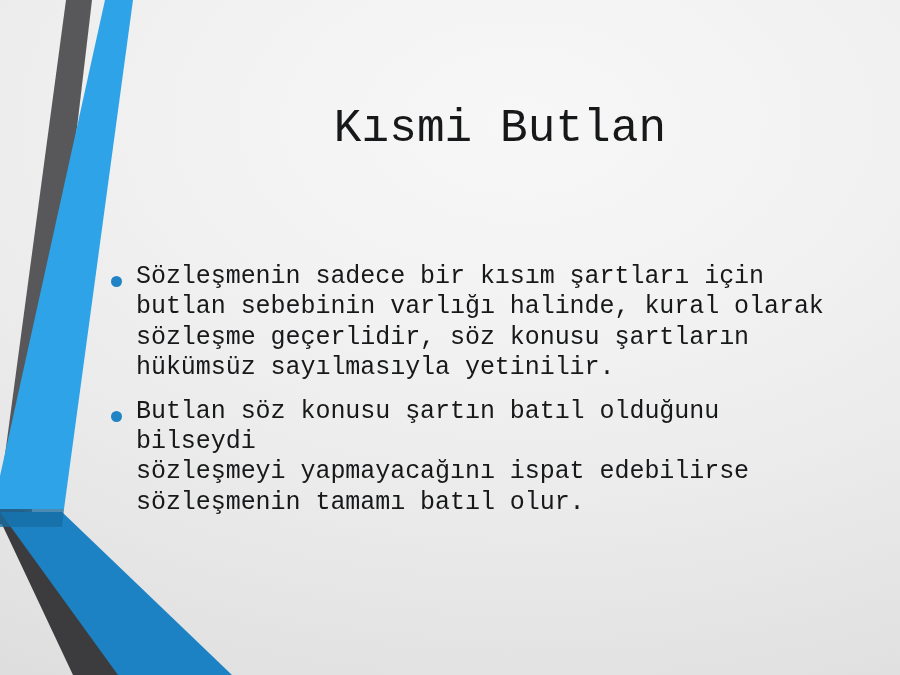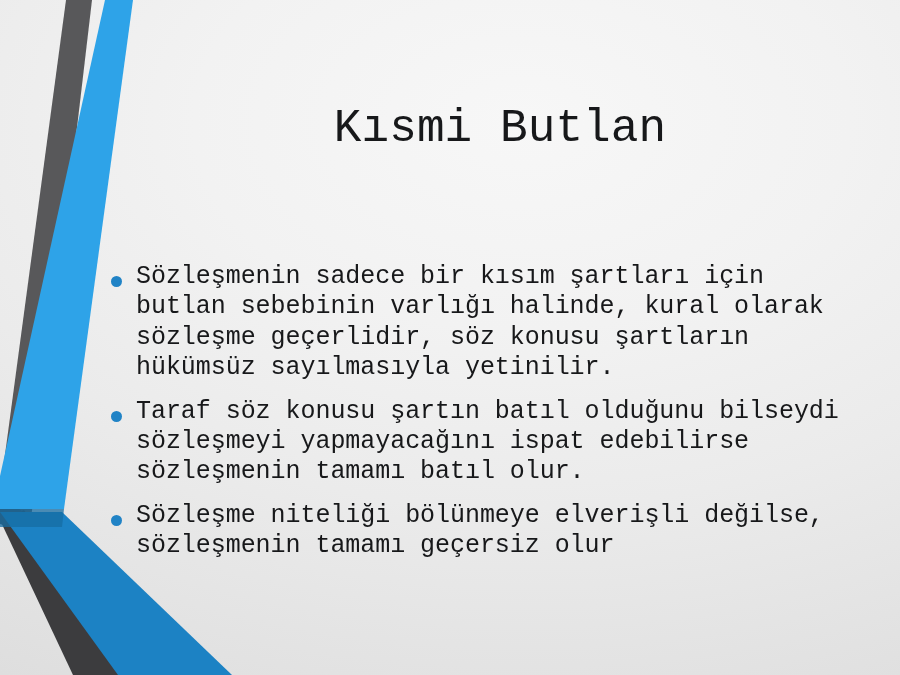--- a/index.html
+++ b/index.html
@@ -112,26 +112,21 @@
     <div class="bullet-row">
       <span class="bullet-dot"></span>
       <span class="bullet-text">Sözleşmenin sadece bir kısım şartları için
 butlan sebebinin varlığı halinde, kural olarak
 sözleşme geçerlidir, söz konusu şartların
 hükümsüz sayılmasıyla yetinilir.</span>
     </div>
 
     <div class="bullet-row">
       <span class="bullet-dot"></span>
-      <span class="bullet-text">Taraf söz konusu şartın batıl olduğunu bilseydi
+      <span class="bullet-text">Butlan söz konusu şartın batıl olduğunu bilseydi
 sözleşmeyi yapmayacağını ispat edebilirse
 sözleşmenin tamamı batıl olur.</span>
     </div>
 
-    <div class="bullet-row">
-      <span class="bullet-dot"></span>
-      <span class="bullet-text">Sözleşme niteliği bölünmeye elverişli değilse,
-sözleşmenin tamamı geçersiz olur</span>
-    </div>
 
   </div>
 
 </div>
 
 </body></html>

